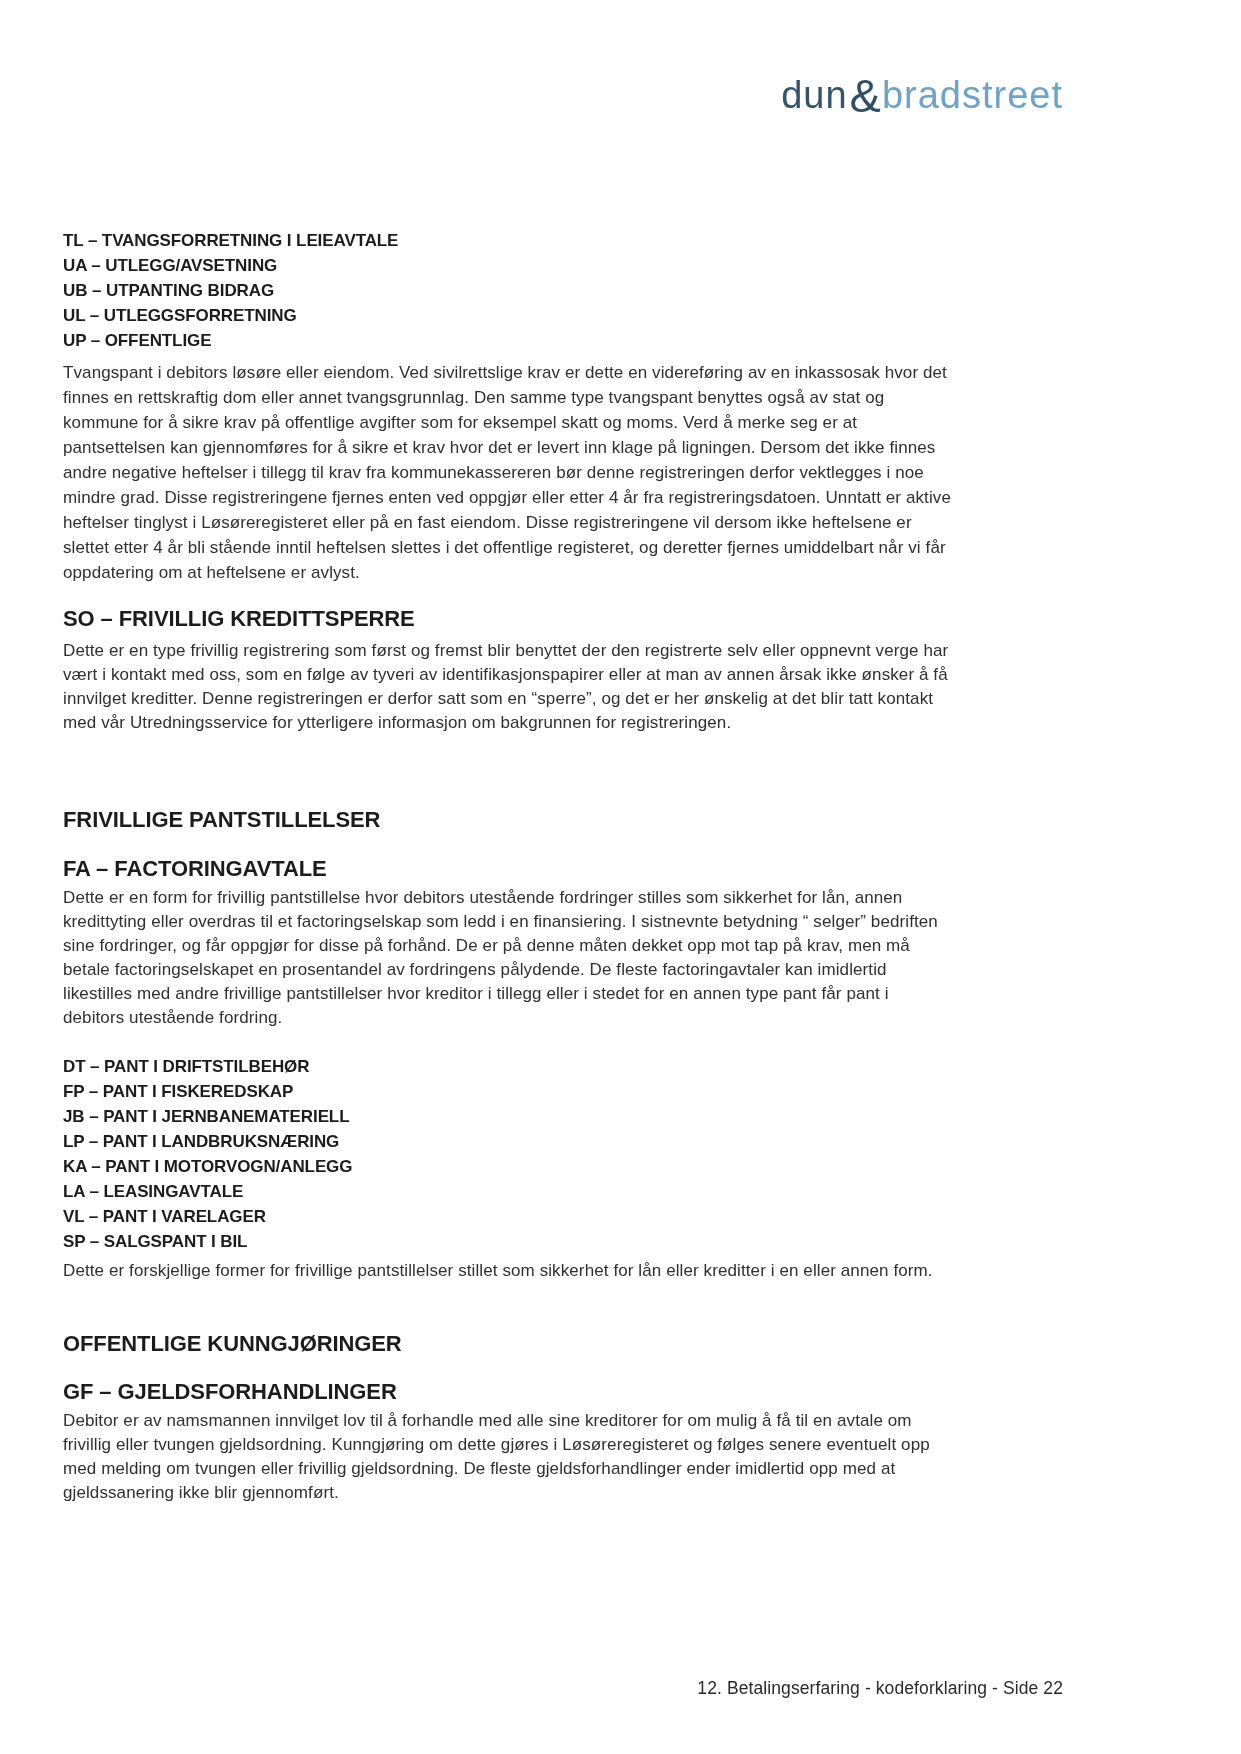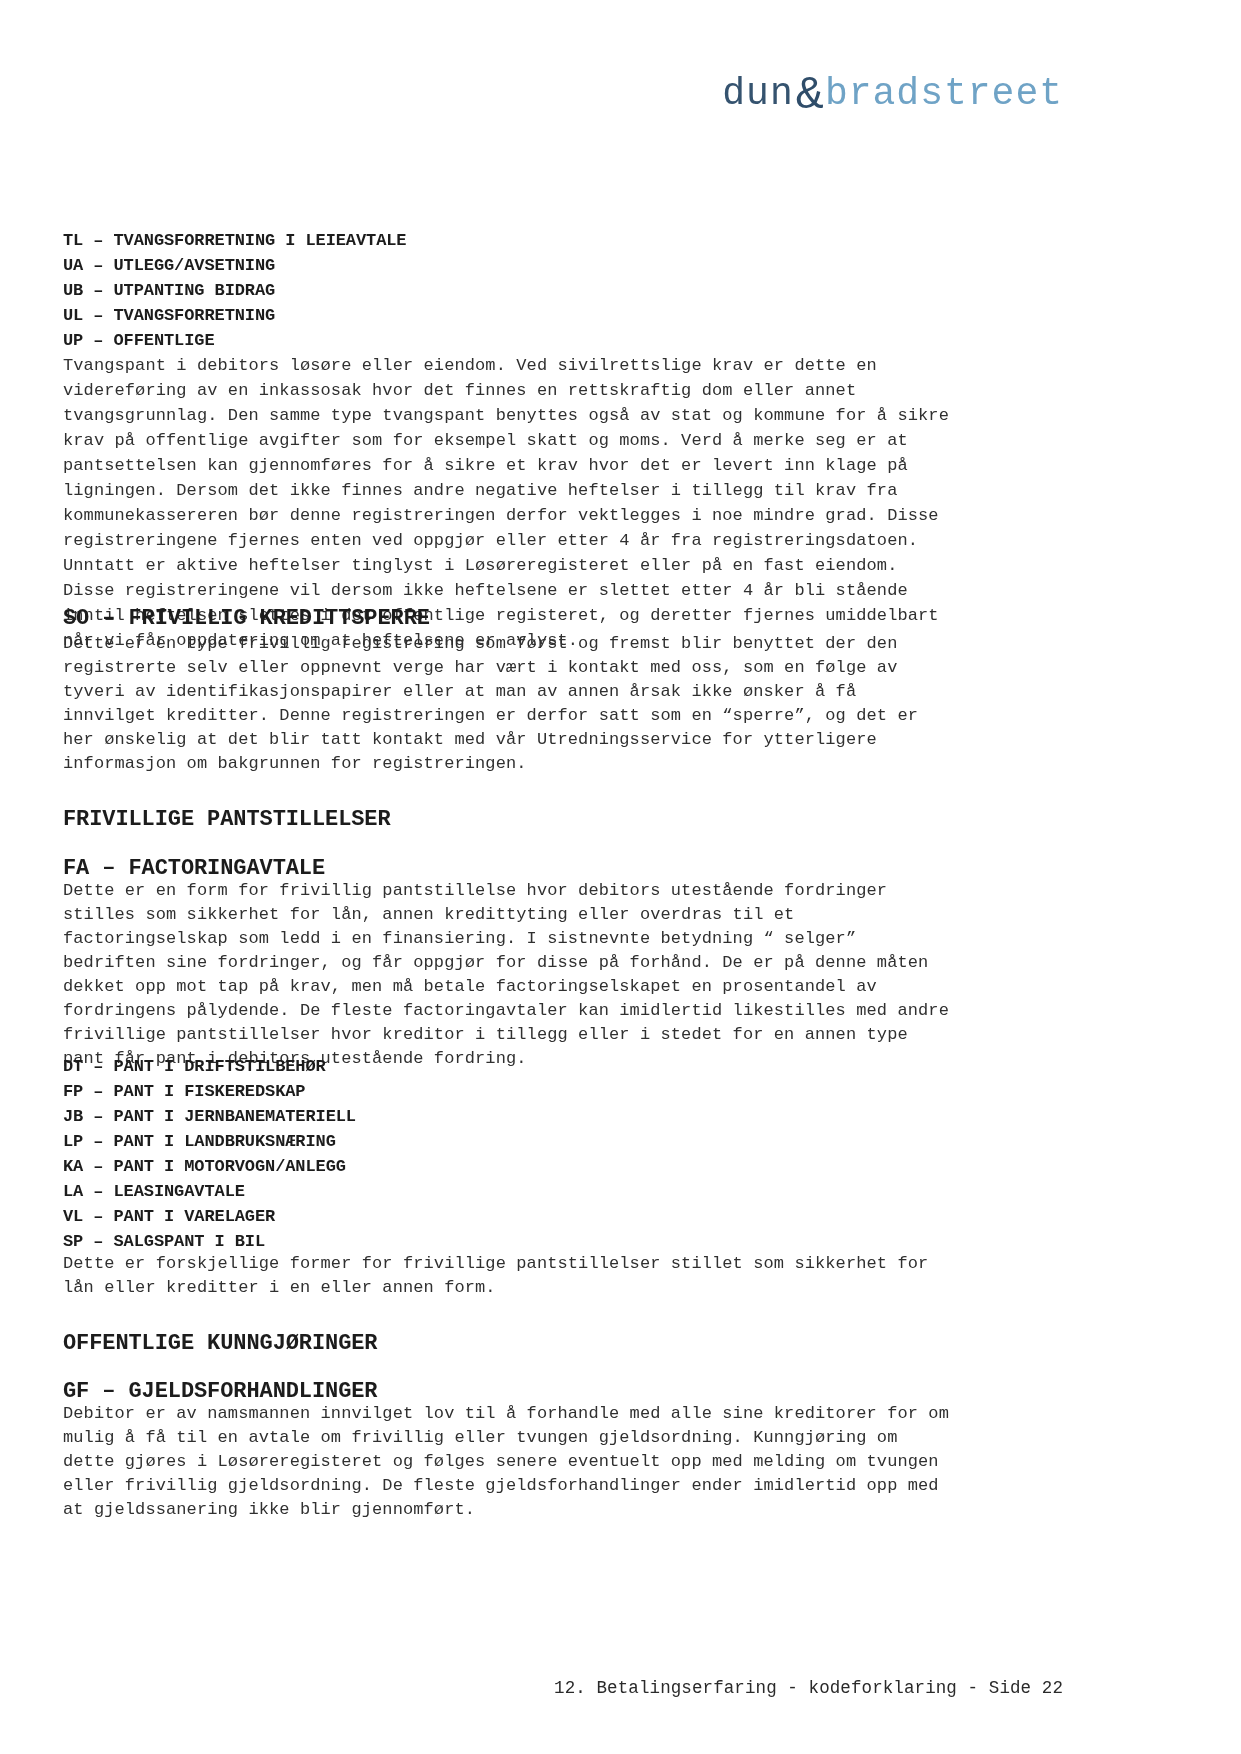--- a/index.html
+++ b/index.html
@@ -5,21 +5,20 @@
   * { margin: 0; padding: 0; box-sizing: border-box; }
   html, body { background: #ffffff; }
   body { font-family: "Liberation Sans", "DejaVu Sans", sans-serif; }
 
   .page {
     position: relative;
     width: 1241px;
     height: 1754px;
     background: #ffffff;
     overflow: hidden;
-    font-family: Liberation Mono, monospace;
   }
 
   
   .logo {
     position: absolute;
     top: 72px;
     right: 178px;
     white-space: nowrap;
     line-height: 1;
     user-select: none;
@@ -58,20 +57,21 @@
   .codes .code-line {
     font-weight: bold;
     color: #1c1c1c;
     letter-spacing: -0.1px;
     line-height: 25px;
     font-size: 17px;
   }
   .para {
     line-height: 25px;
     letter-spacing: 0.1px;
+    margin-top: 7px;
   }
   .para.tight { line-height: 24px; }
   .sub-heading, .section-heading {
     font-weight: bold;
     color: #1c1c1c;
     letter-spacing: -0.1px;
     font-size: 22px;
     line-height: 25px;
   }
 
@@ -92,21 +92,21 @@
 <div class="page">
 
   <div class="logo">
     <span class="logo-dun">dun</span><span class="logo-amp">&amp;</span><span class="logo-brad">bradstreet</span>
   </div>
 
   <div class="block codes" style="top:228px">
     <div class="code-line">TL – TVANGSFORRETNING I LEIEAVTALE</div>
     <div class="code-line">UA – UTLEGG/AVSETNING</div>
     <div class="code-line">UB – UTPANTING BIDRAG</div>
-    <div class="code-line">UL – TVANGSFORRETNING</div>
+    <div class="code-line">UL – UTLEGGSFORRETNING</div>
     <div class="code-line">UP – OFFENTLIGE</div>
   </div>
 
   <div class="block para" style="top:353px">Tvangspant i debitors løsøre eller eiendom. Ved sivilrettslige krav er dette en videreføring av en inkassosak hvor det finnes en rettskraftig dom eller annet tvangsgrunnlag. Den samme type tvangspant benyttes også av stat og kommune for å sikre krav på offentlige avgifter som for eksempel skatt og moms. Verd å merke seg er at pantsettelsen kan gjennomføres for å sikre et krav hvor det er levert inn klage på ligningen. Dersom det ikke finnes andre negative heftelser i tillegg til krav fra kommunekassereren bør denne registreringen derfor vektlegges i noe mindre grad. Disse registreringene fjernes enten ved oppgjør eller etter 4 år fra registreringsdatoen. Unntatt er aktive heftelser tinglyst i Løsøreregisteret eller på en fast eiendom. Disse registreringene vil dersom ikke heftelsene er slettet etter 4 år bli stående inntil heftelsen slettes i det offentlige registeret, og deretter fjernes umiddelbart når vi får oppdatering om at heftelsene er avlyst.</div>
 
   <div class="block sub-heading" style="top:606px">SO – FRIVILLIG KREDITTSPERRE</div>
   <div class="block para tight" style="top:632px">Dette er en type frivillig registrering som først og fremst blir benyttet der den registrerte selv eller oppnevnt verge har vært i kontakt med oss, som en følge av tyveri av identifikasjonspapirer eller at man av annen årsak ikke ønsker å få innvilget kreditter. Denne registreringen er derfor satt som en “sperre”, og det er her ønskelig at det blir tatt kontakt med vår Utredningsservice for ytterligere informasjon om bakgrunnen for registreringen.</div>
 
   <div class="block section-heading" style="top:807px">FRIVILLIGE PANTSTILLELSER</div>
 

